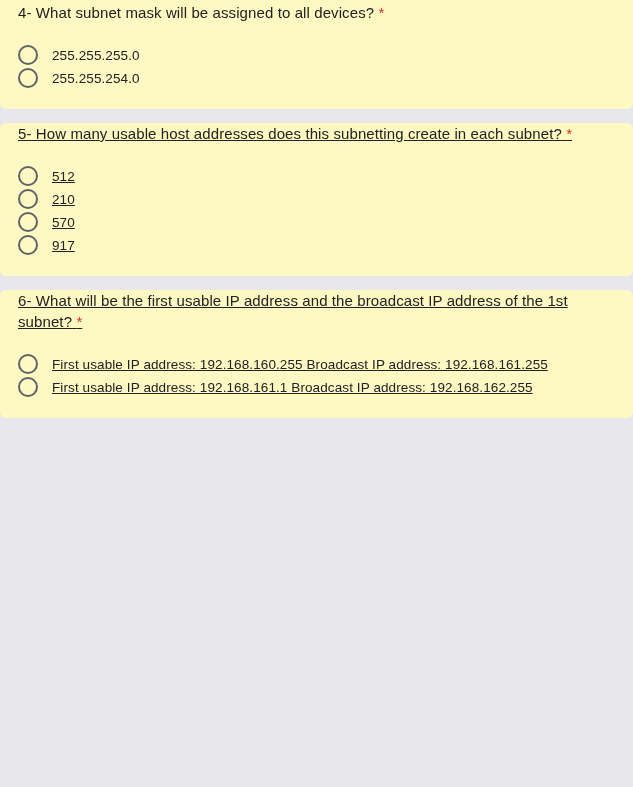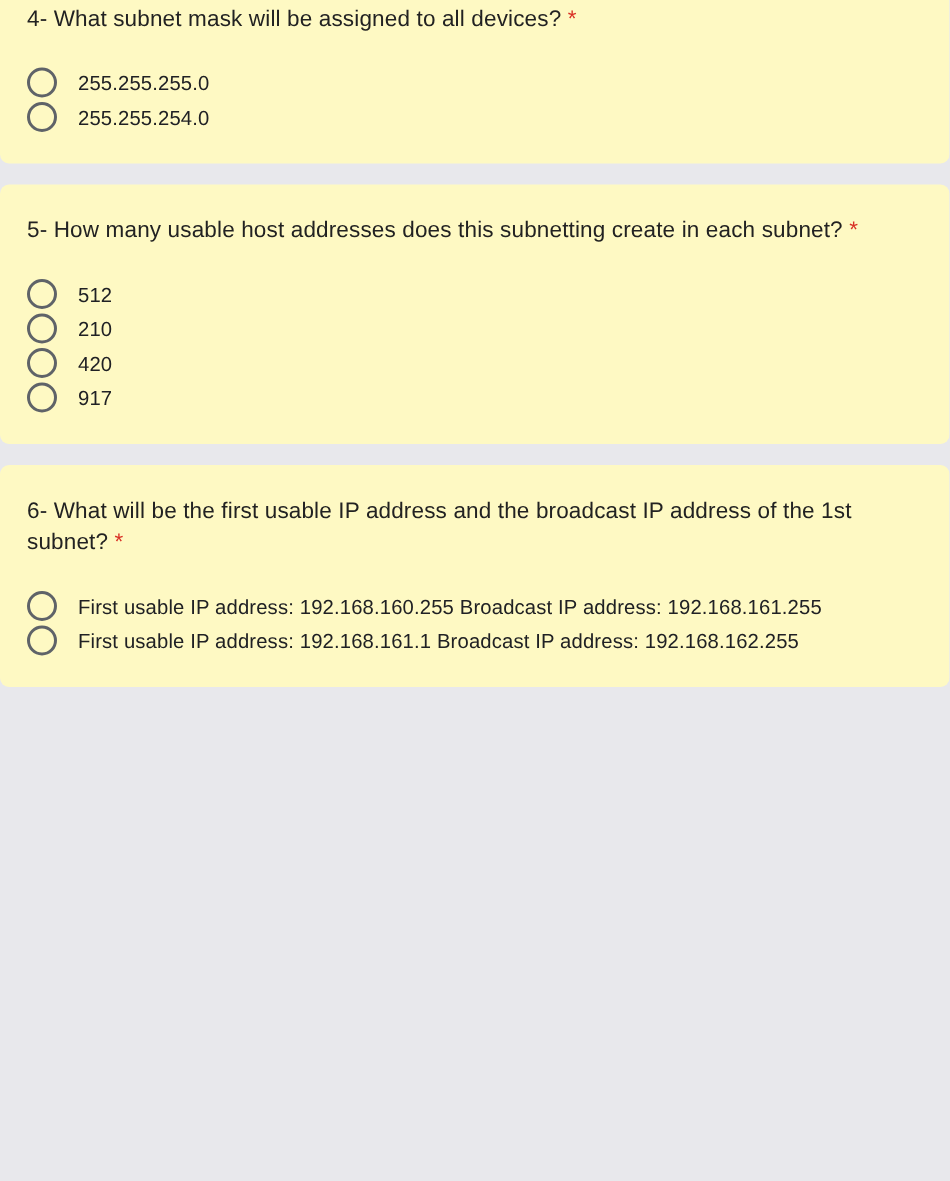--- a/index.html
+++ b/index.html
@@ -16,21 +16,21 @@
     margin-bottom: 14px;
     border-radius: 6px;
   }
   .card.first {
     margin-top: 0;
     border-top-left-radius: 0;
     border-top-right-radius: 0;
     padding-top: 2px;
   }
   .card:not(.first) {
-    padding-top: 20px;
+    text-decoration: underline;
   }
   .question-text {
     font-size: 15px;
     color: #222;
     line-height: 1.4;
     margin-bottom: 22px;
     letter-spacing: 0.1px;
   }
   .required {
     color: #d93025;
@@ -81,21 +81,21 @@
   <div class="option-row">
     <div class="radio"></div>
     <div class="option-label">512</div>
   </div>
   <div class="option-row">
     <div class="radio"></div>
     <div class="option-label">210</div>
   </div>
   <div class="option-row">
     <div class="radio"></div>
-    <div class="option-label">420</div>
+    <div class="option-label">570</div>
   </div>
   <div class="option-row">
     <div class="radio"></div>
     <div class="option-label">917</div>
   </div>
 </div>
 
 <div class="card">
   <div class="question-text">
     <span>6- What will be the first usable IP address and the broadcast IP address of the 1st subnet?</span>

